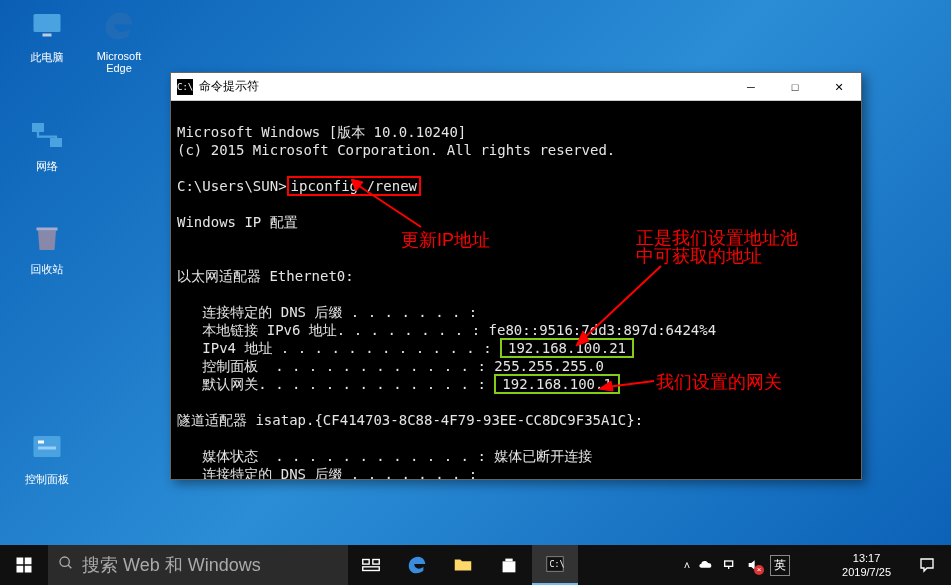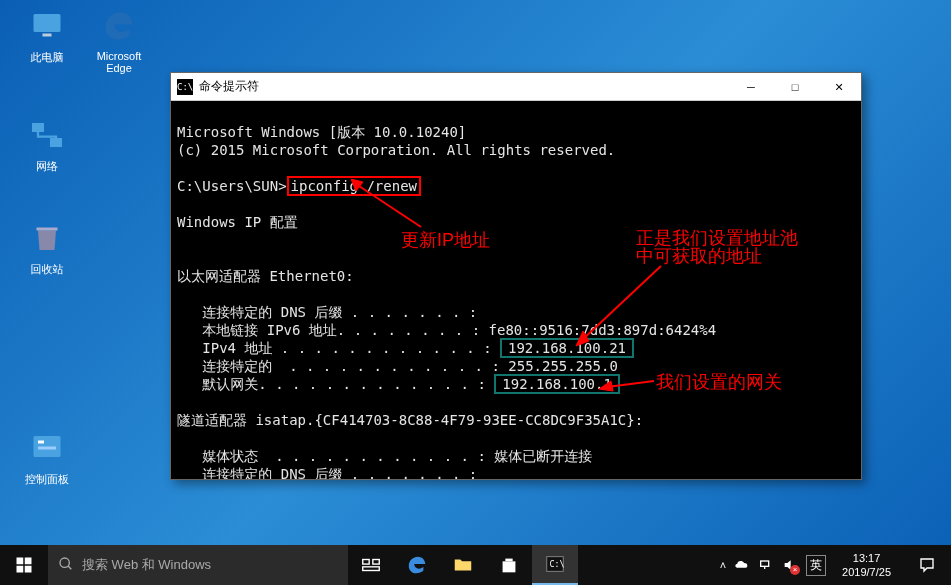--- a/index.html
+++ b/index.html
@@ -62,21 +62,21 @@
   padding: 4px 6px;
   white-space: pre;
   overflow: hidden;
   position: relative;
 }
 .cmd-highlight {
   border: 2px solid #ff0000;
   padding: 0 2px;
 }
 .ip-box {
-  border: 2px solid #0f766e;
+  border: 2px solid #84cc16;
   padding: 0 6px;
 }
 .ann {
   position: absolute;
   color: #ff0000;
   font-family: "SimSun","NSimSun",sans-serif;
   font-size: 18px;
   white-space: nowrap;
 }
 .arrow {
@@ -95,37 +95,37 @@
 }
 .start {
   width: 48px; height: 40px; display:flex; align-items:center; justify-content:center;
 }
 .start svg { width:18px; height:18px; fill:#fff; }
 .searchbox {
   height: 40px; width: 300px;
   background: #2b2b2b;
   display: flex; align-items: center;
   padding: 0 10px;
-  color: #aaa; font-size: 13px;
+  color: #aaa; font-size: 18px;
 }
 .searchbox .sicon { margin-right: 8px; }
 .tbtn {
   width: 46px; height: 40px; display:flex; align-items:center; justify-content:center;
   color:#fff;
 }
 .tbtn.active { background:#333; border-bottom:2px solid #76b9ed; }
 .tbtn svg { width:22px; height:22px; }
 .spacer { flex: 1; }
 .tray {
   display:flex; align-items:center; height:40px;
   font-size:11px; color:#fff;
   gap: 8px; padding-right: 4px;
 }
 .tray .titem { display:flex; align-items:center; }
-.clock { text-align:center; font-size:11px; line-height:14px; padding:0 8px; }
+.clock { text-align:center; font-size:11px; line-height:14px; padding:0 8px;margin-left:36px; }
 .notif { width:40px; height:40px; display:flex; align-items:center; justify-content:center; }
 </style>
 </head>
 <body>
 
 <div class="desktop">
   <div class="dicon" style="left:12px; top:6px">
     <div class="ibox">
         <svg viewBox="0 0 24 24">
           <rect class="pc-icon" x="3" y="4" width="18" height="12" rx="1"></rect>
@@ -188,21 +188,21 @@
 <span>C:\Users\SUN&gt;</span><span class="cmd-highlight">ipconfig /renew</span>
 
 <span>Windows IP 配置</span>
 
 
 <span>以太网适配器 Ethernet0:</span>
 
 <span>   连接特定的 DNS 后缀 . . . . . . . :</span>
 <span>   本地链接 IPv6 地址. . . . . . . . : </span><span>fe80::9516:7dd3:897d:6424%4</span>
 <span>   IPv4 地址 . . . . . . . . . . . . : </span><span class="ip-box">192.168.100.21</span>
-<span>   连接特定的  . . . . . . . . . . . . : </span><span>255.255.255.0</span>
+<span>   控制面板  . . . . . . . . . . . . : </span><span>255.255.255.0</span>
 <span>   默认网关. . . . . . . . . . . . . : </span><span class="ip-box">192.168.100.1</span>
 
 <span>隧道适配器 isatap.{CF414703-8C88-4F79-93EE-CC8DC9F35A1C}:</span>
 
 <span>   媒体状态  . . . . . . . . . . . . : </span><span>媒体已断开连接</span>
 <span>   连接特定的 DNS 后缀 . . . . . . . :</span>
 
     
     <div class="ann" style="left:230px; top:130px">更新IP地址</div>
     <svg class="arrow" style="left:180px; top:78px" width="90" height="60">

